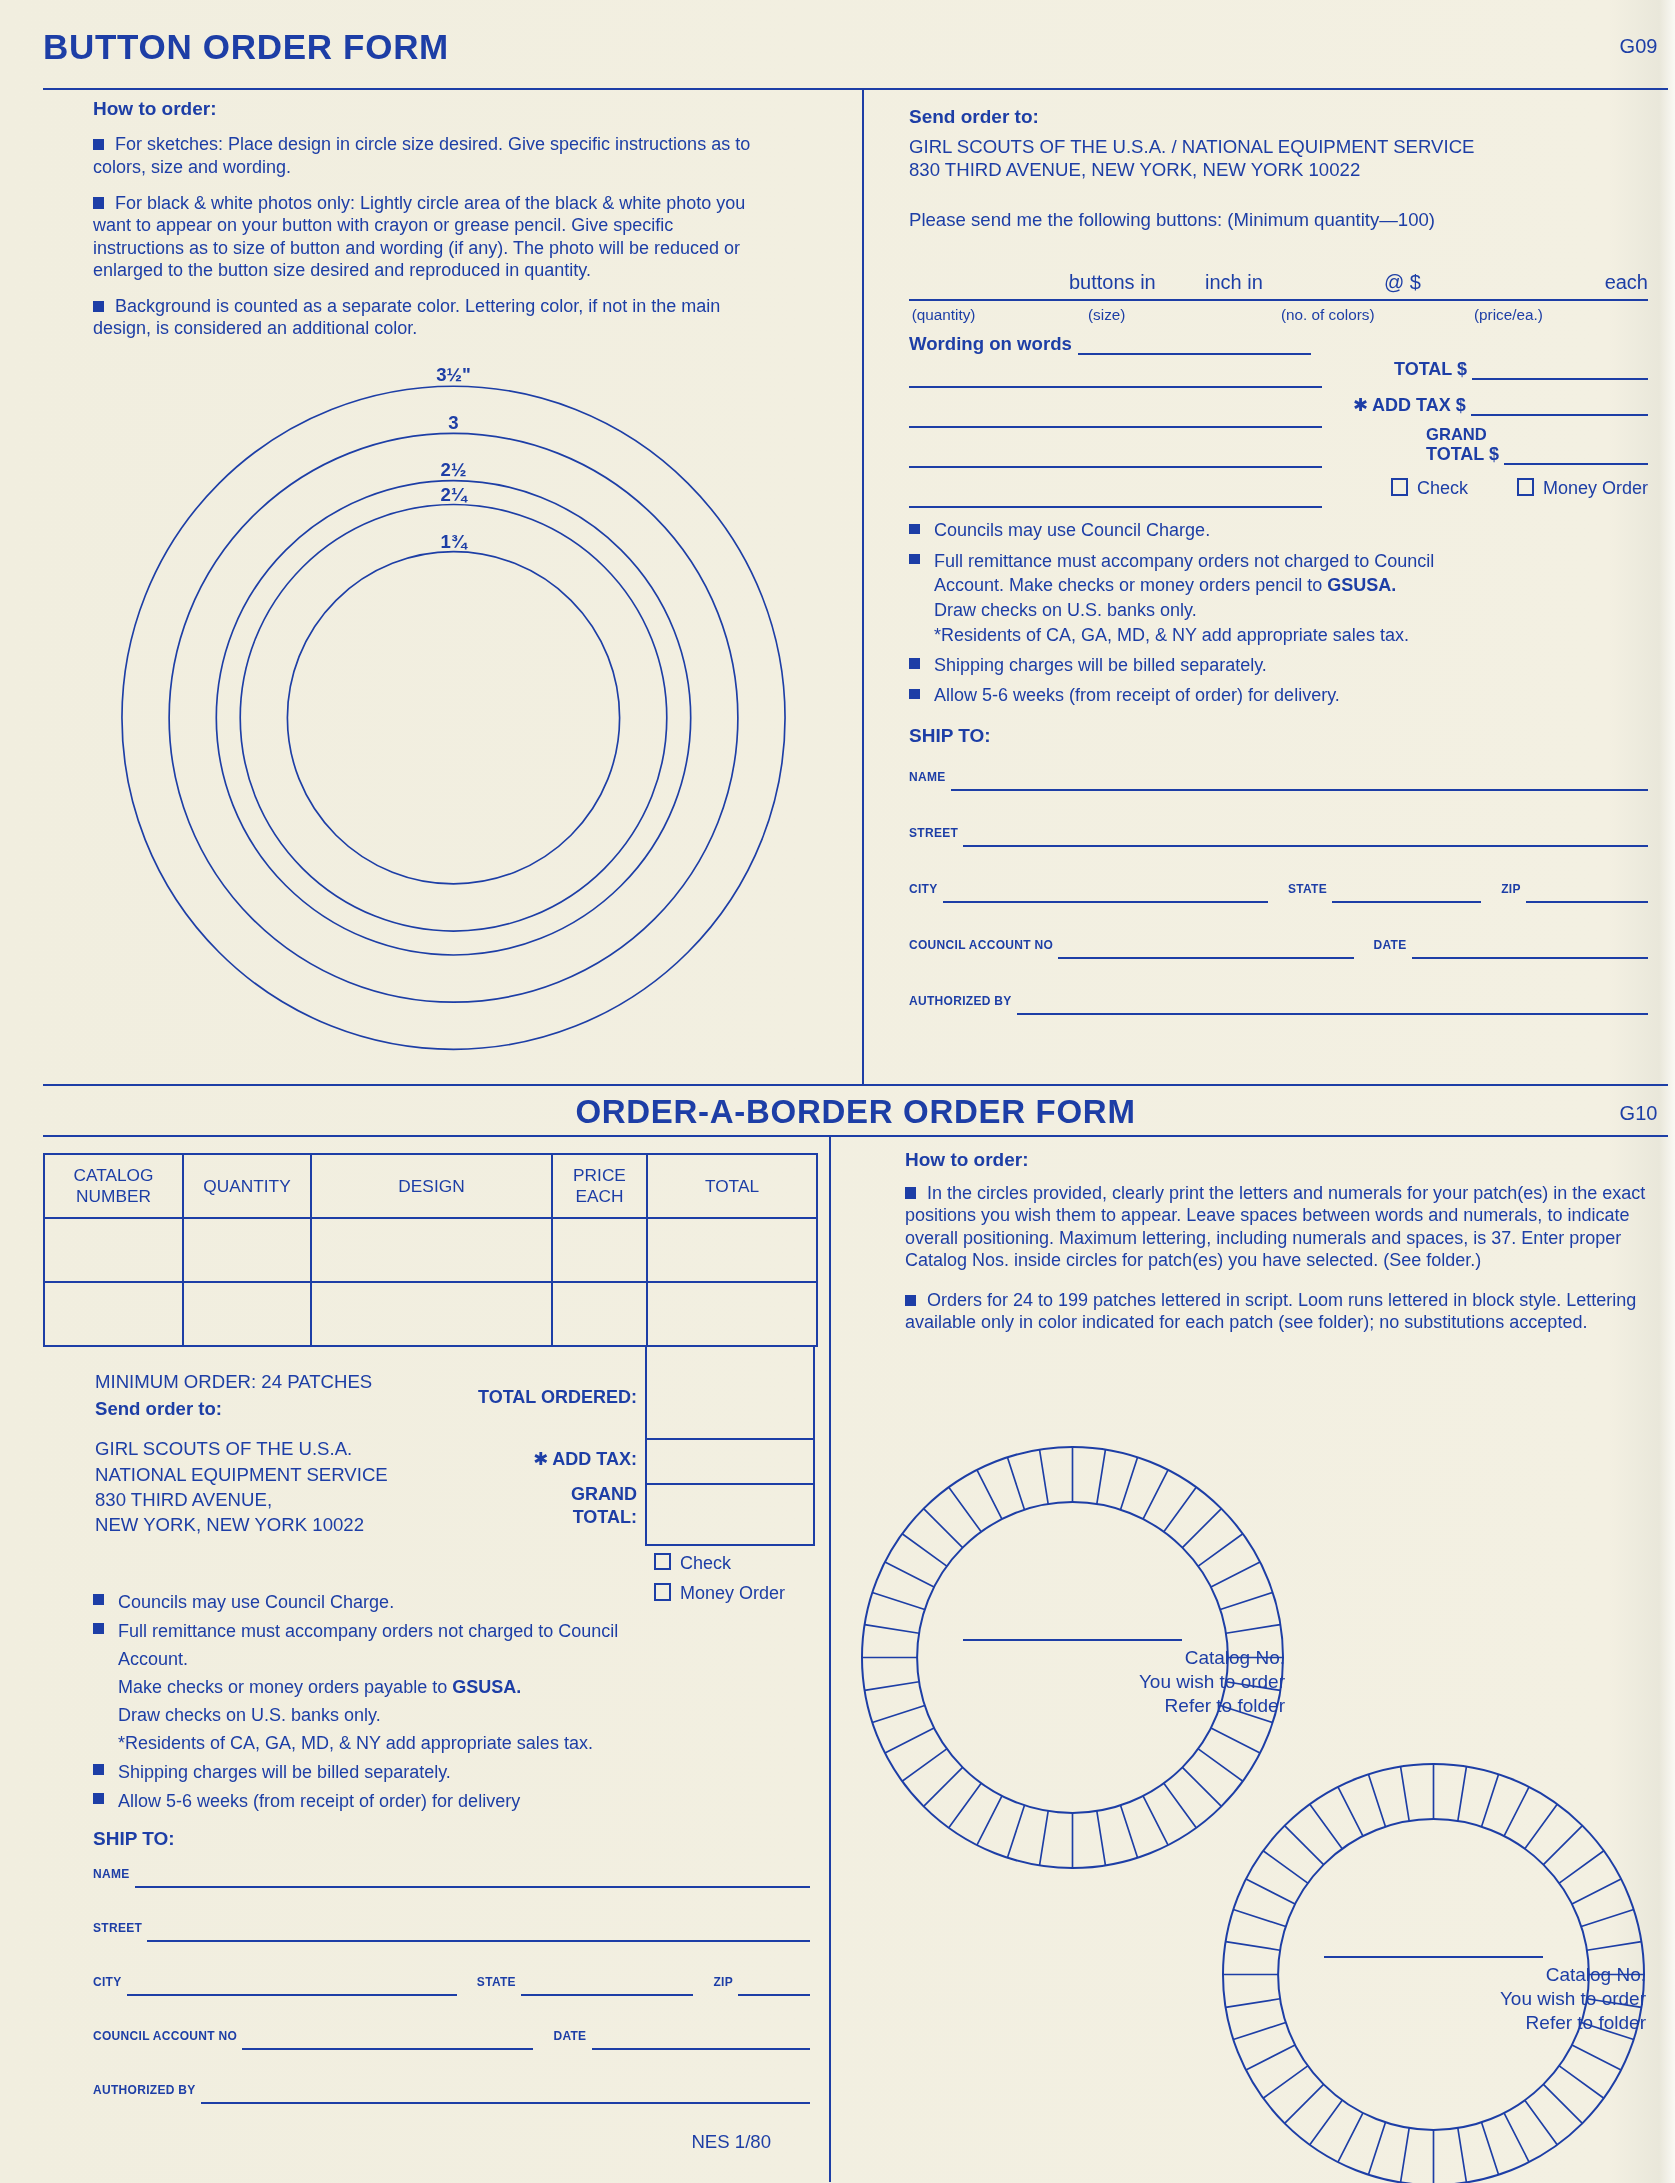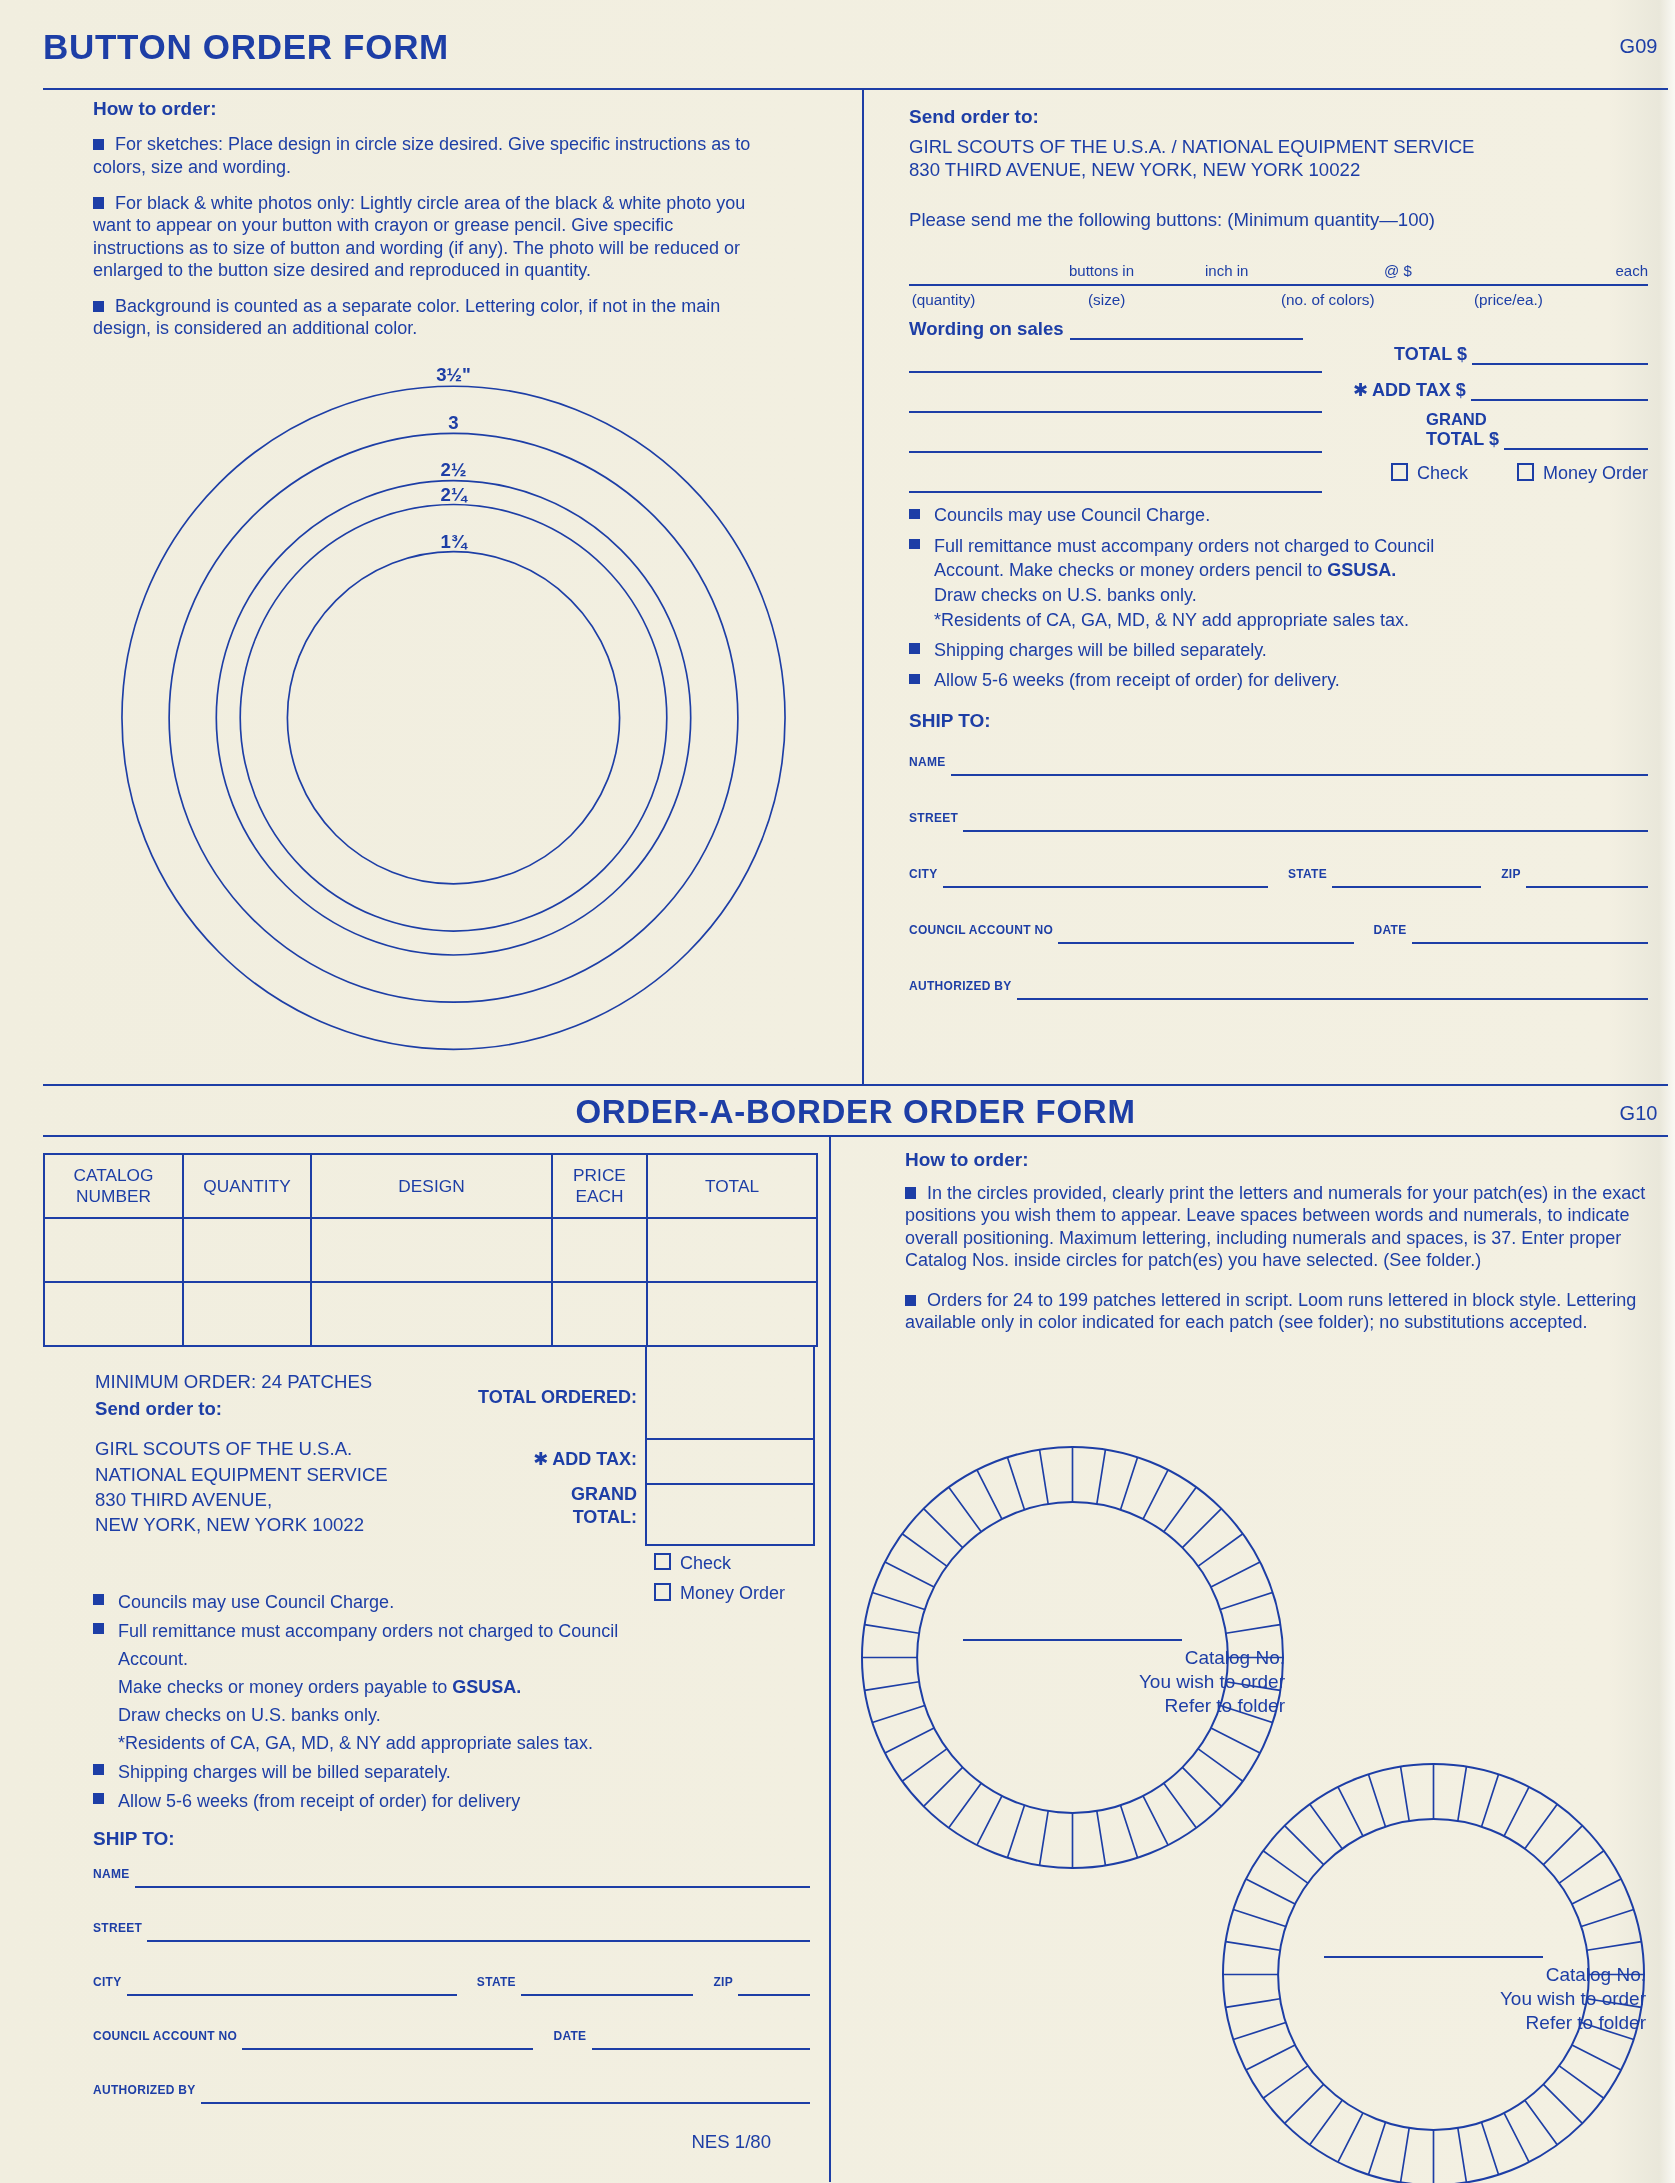--- a/index.html
+++ b/index.html
@@ -28,21 +28,21 @@
   .gap{margin-right:20px}
   .cbx{display:inline-block;width:17.3px;height:17.3px;border:2px solid currentColor;margin-right:8.6px;flex:none}
   .pay{display:flex;align-items:flex-start;font-size:18px}
   
   .bf{display:flex;height:996px;border-top:2.7px solid currentColor;margin:0 8px 0 43px}
   .bf-left{width:819px;padding:8px 20px 0 50px}
   .bf-right{flex:1;border-left:2px solid currentColor;padding:16px 20px 0 45px}
   .circles-svg{display:block;margin:8px 0 0 14.6px}
   .addr{font-size:18.6px;line-height:1.18;margin:1.3px 0}
   .request{font-size:18.6px;margin-top:28px}
-  .btn-cols{position:relative;height:36px;margin-top:19px;border-bottom:2px solid currentColor;font-size:15px}
+  .btn-cols{position:relative;height:36px;margin-top:34px;border-bottom:2px solid currentColor;font-size:20px}
   .btn-cols span{position:absolute;bottom:5.3px}
   .btn-subs{position:relative;height:29px;font-size:15.3px}
   .btn-subs span{position:absolute;top:5.3px}
   .wording-row{display:flex;align-items:flex-end;margin-top:2.7px;font-size:18.6px;font-weight:bold}
   .wln{width:233px;border-bottom:2px solid currentColor;height:18.6px;margin-left:6.6px}
   .fill-zone{display:flex;margin-top:4px}
   .blanks{width:413px}
   .blank{border-bottom:2px solid currentColor}
   .blank.b1{height:29px}
   .blank.bn{height:40px}
@@ -140,21 +140,21 @@
         <span style="right:0">each</span>
       </div>
       <div class="btn-subs">
         <span style="left:2.7px">(quantity)</span>
         <span style="left:179px">(size)</span>
         <span style="left:372px">(no. of colors)</span>
         <span style="left:565px">(price/ea.)</span>
       </div>
 
       <div class="wording-row">
-        <span class="fl">Wording on sales</span>
+        <span class="fl">Wording on words</span>
         <span class="wln"></span>
       </div>
 
       <div class="fill-zone">
         <div class="blanks">
           <div class="blank b1"></div>
           <div class="blank bn"></div>
           <div class="blank bn"></div>
           <div class="blank bn"></div>
         </div>

